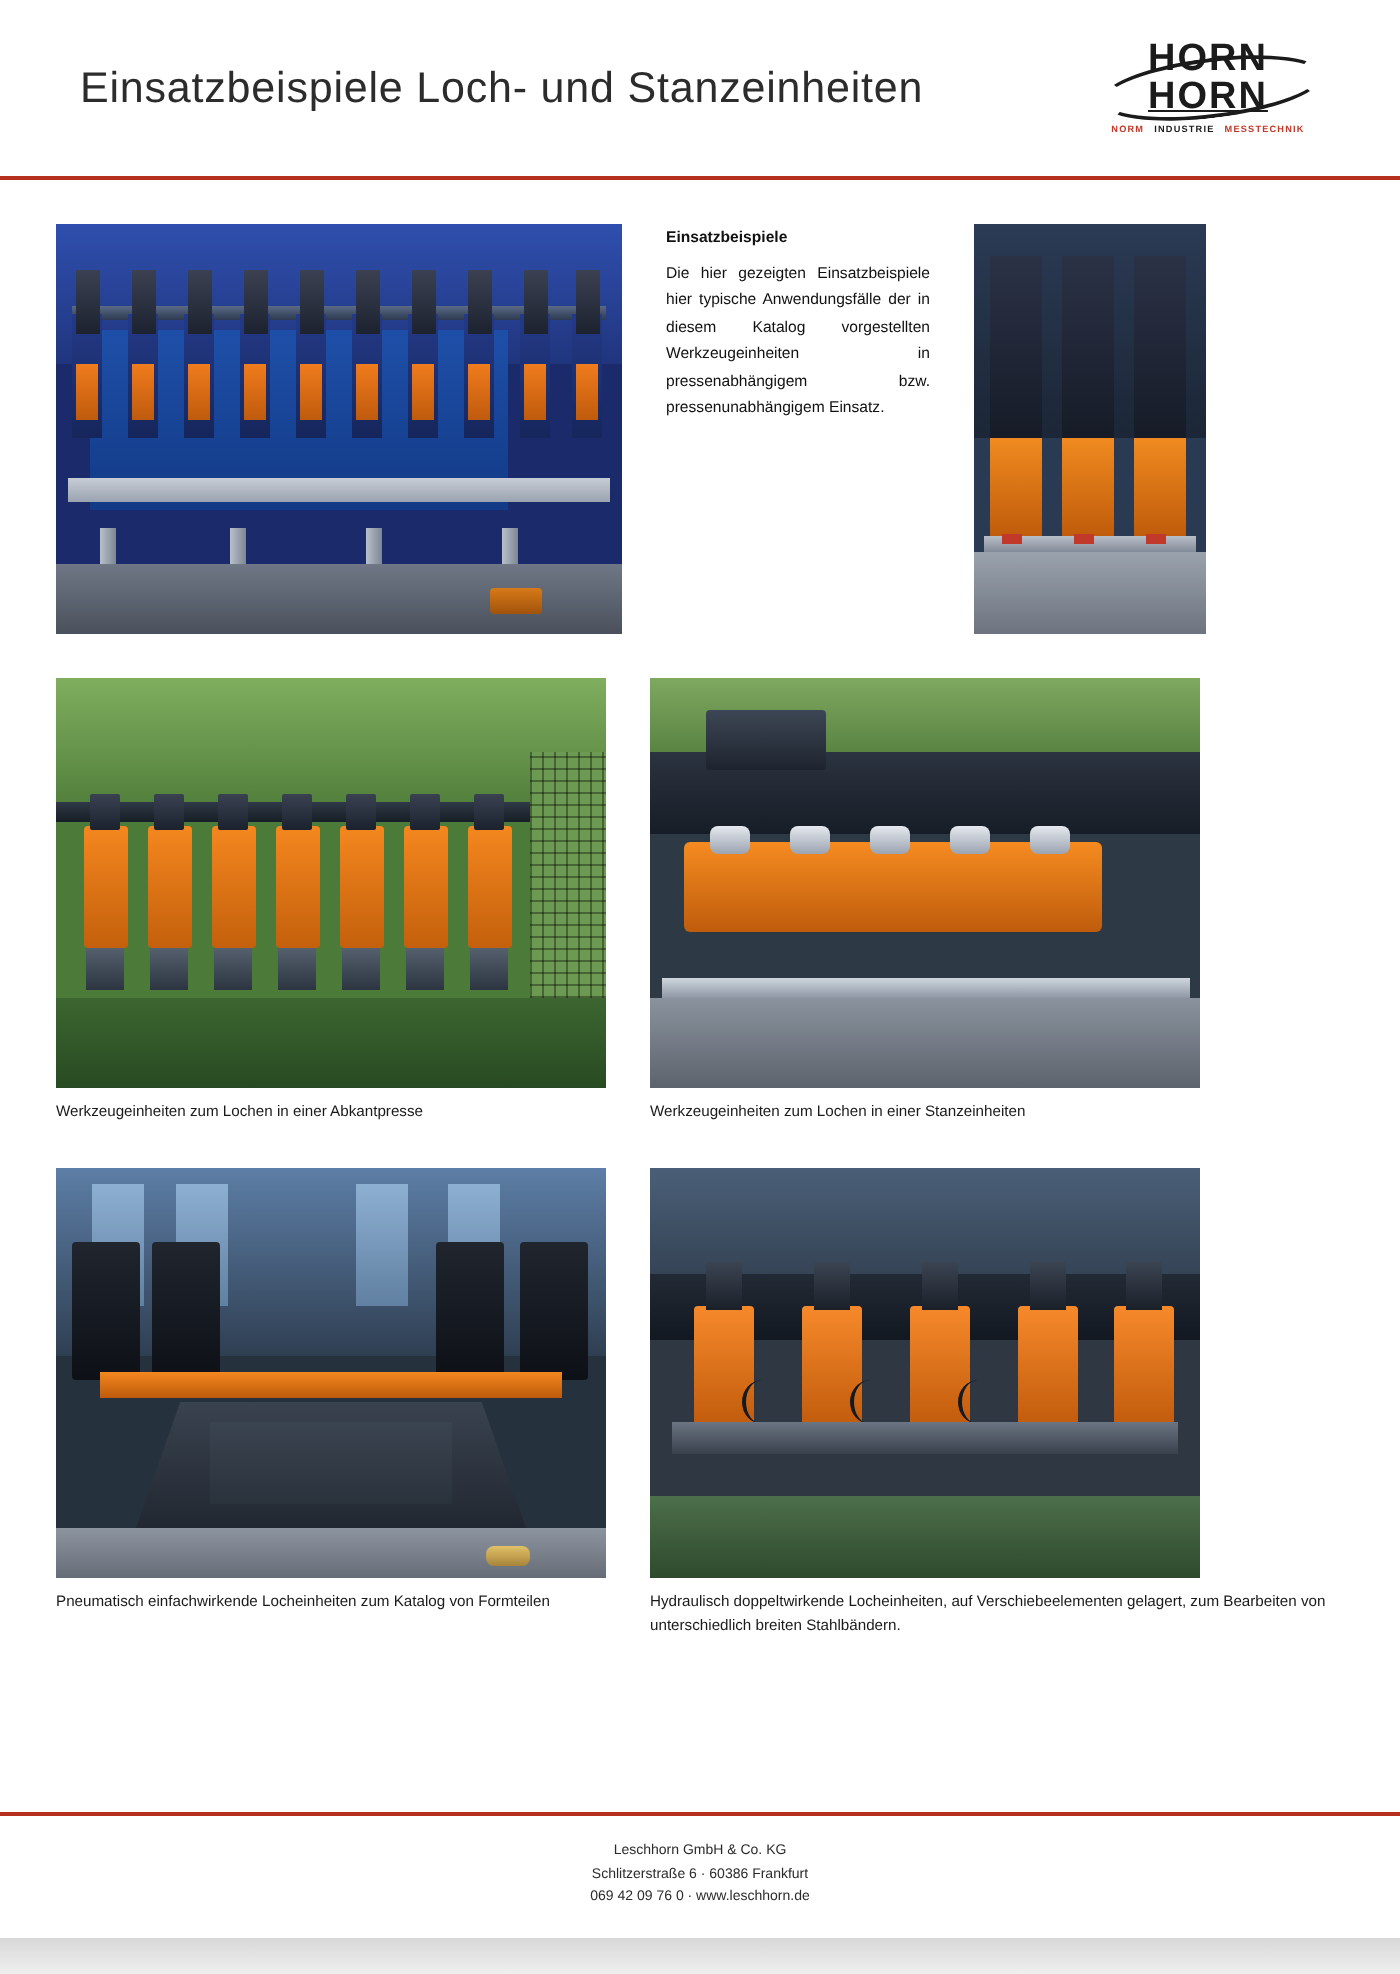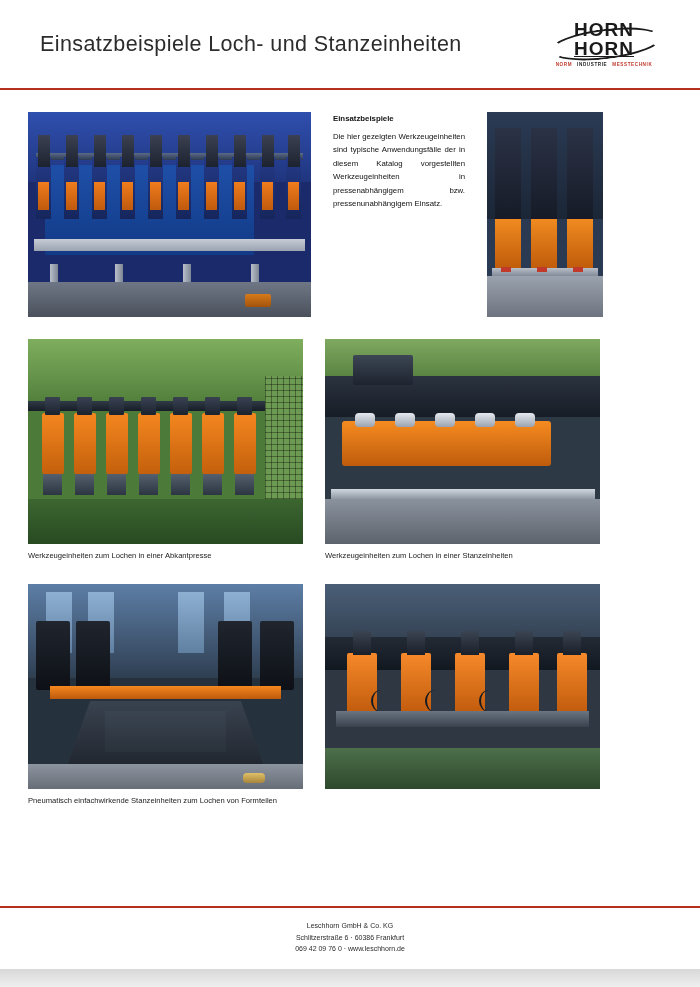--- a/index.html
+++ b/index.html
@@ -336,21 +336,21 @@
             <div class="leg" style="left:55%"></div>
             <div class="leg" style="left:80%"></div>
           </div>
           <div class="ph floor"></div>
           <div class="ph ctrl"></div>
         </div>
       </div>
 
       <div class="textcol">
         <h3>Einsatzbeispiele</h3>
-        <p>Die hier gezeigten Werkzeugeinheiten sind typische Anwendungsfälle der in diesem Katalog vorgestellten Werkzeugeinheiten in pressenabhängigem bzw. pressenunabhängigem Einsatz.</p>
+        <p>Die hier gezeigten Einsatzbeispiele hier typische Anwendungsfälle der in diesem Katalog vorgestellten Werkzeugeinheiten in pressenabhängigem bzw. pressenunabhängigem Einsatz.</p>
       </div>
 
       <div class="fig">
         <div class="photo p2">
           <div class="ph bgtop"></div>
           <div class="ph blk" style="left:8px"></div>
           <div class="ph blk" style="left:44px"></div>
           <div class="ph blk" style="left:80px"></div>
           <div class="ph org" style="left:8px"></div>
           <div class="ph org" style="left:44px"></div>
@@ -415,38 +415,39 @@
           <div class="ph blackblk" style="left:8px"></div>
           <div class="ph blackblk" style="left:48px"></div>
           <div class="ph blackblk" style="left:190px"></div>
           <div class="ph blackblk" style="left:232px"></div>
           <div class="ph orgrail"></div>
           <div class="ph vgroup"></div>
           <div class="ph belt"></div>
           <div class="ph floor"></div>
           <div class="ph knob"></div>
         </div>
-        <div class="fig-caption">Pneumatisch einfachwirkende Stanzeinheiten zum Lochen von Formteilen</div>
+        <div class="fig-caption">Pneumatisch einfachwirkende Locheinheiten zum Katalog von Formteilen</div>
       </div>
 
       <div class="fig">
         <div class="photo p6">
           <div class="ph backwall"></div>
           <div class="ph darkband"></div>
           <div class="ph ou" style="left:22px"></div>
           <div class="ph ou" style="left:76px"></div>
           <div class="ph ou" style="left:130px"></div>
           <div class="ph ou" style="left:184px"></div>
           <div class="ph ou" style="left:232px"></div>
           <div class="ph hose" style="left:46px; top:52%"></div>
           <div class="ph hose" style="left:100px; top:52%"></div>
           <div class="ph hose" style="left:154px; top:52%"></div>
           <div class="ph beam"></div>
           <div class="ph green"></div>
         </div>
+        <div class="fig-caption">Hydraulisch doppeltwirkende Locheinheiten, auf Verschiebeelementen gelagert, zum Bearbeiten von unterschiedlich breiten Stahlbändern.</div>
       </div>
 
     </div>
 
   </div>
 
   <div class="footer">
     <div class="rule-bottom"></div>
     <div class="footer-band">
       <div class="footer-line">Leschhorn GmbH &amp; Co. KG</div>

